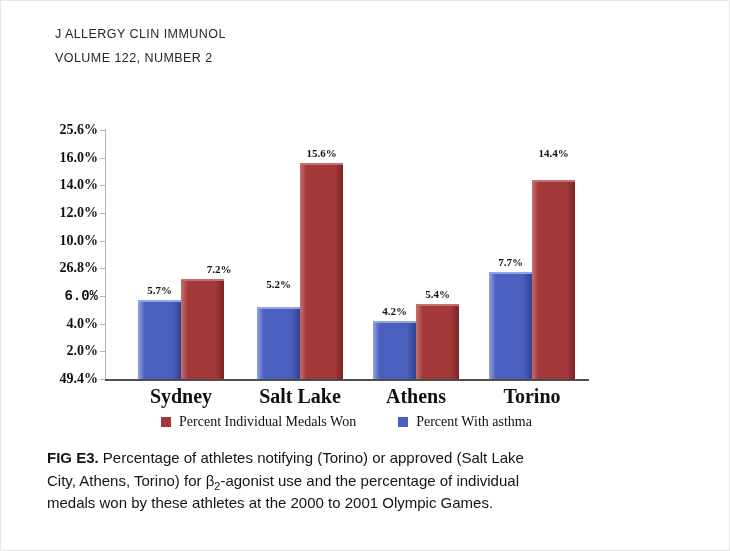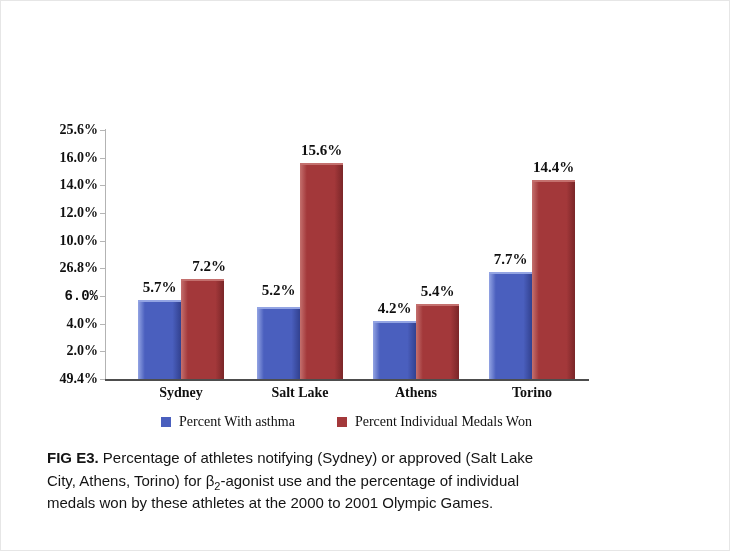--- a/index.html
+++ b/index.html
@@ -12,39 +12,43 @@
   .jheader{position:absolute;left:55px;top:22px;color:#25252b;font-size:12.5px;
     letter-spacing:.45px;line-height:24px;font-weight:500;}
   
   .serif{font-family:"Liberation Serif","DejaVu Serif",serif;font-weight:bold;color:#101010;}
   .ytick{position:absolute;left:18px;width:80px;text-align:right;font-size:14px;height:18px;line-height:18px;}
   .ytickmark{position:absolute;width:5px;height:1px;background:#b5b5b5;left:100px;}
   .yaxis{position:absolute;left:105px;top:129px;width:1px;height:251px;background:#b3b3b3;}
   .xaxis{position:absolute;left:105px;top:379px;width:484px;height:2px;background:#4d4d4d;}
   .plot{position:absolute;left:105px;top:130px;width:483px;height:249px;}
   .bar{position:absolute;bottom:0;width:43px;}
-  .datalabel{position:absolute;transform:translateX(-50%);font-size:15px;white-space:nowrap;}
-  .catlabel{position:absolute;top:385px;transform:translateX(-50%);font-size:14px;white-space:nowrap;}
+  .datalabel{position:absolute;transform:translateX(-50%);font-size:11px;white-space:nowrap;}
+  .catlabel{position:absolute;top:385px;transform:translateX(-50%);font-size:20px;white-space:nowrap;}
   
   .legend{position:absolute;left:105px;top:414px;width:483px;display:flex;
     justify-content:center;align-items:center;gap:42px;}
   .legend-item{display:flex;align-items:center;gap:8px;}
   .swatch{width:10px;height:10px;display:inline-block;}
   .legend-label{font-size:14px;font-weight:normal;}
   
   .caption{position:absolute;left:47px;top:447px;width:620px;font-size:15px;
     line-height:22.5px;color:#141414;}
   .caption b{font-weight:bold;}
   .caption sub{font-size:11px;line-height:0;}
 </style>
 </head>
 <body>
 
 <div class="page">
 
+  <div class="jheader">
+    <div>J ALLERGY CLIN IMMUNOL</div>
+    <div>VOLUME 122, NUMBER 2</div>
+  </div>
 
   <div>
     <div id="yticks">
         <div class="ytick serif" style="top: 370px;">49.4%</div>
         <div class="ytickmark" style="top: 379px;"></div>
         <div class="ytick serif" style="top: 342.333px;">2.0%</div>
         <div class="ytickmark" style="top: 351.333px;"></div>
         <div class="ytick serif" style="top: 314.667px;">4.0%</div>
         <div class="ytickmark" style="top: 323.667px;"></div>
         <div class="ytick serif" style="top: 287px; font-family: Liberation Mono, monospace;">6.0%</div>
@@ -61,51 +65,51 @@
         <div class="ytickmark" style="top: 157.667px;"></div>
         <div class="ytick serif" style="top: 121px;">25.6%</div>
         <div class="ytickmark" style="top: 130px;"></div>
       </div>
     <div class="yaxis"></div>
     <div class="xaxis"></div>
     <div class="plot" id="plot">
         <div class="bar" style="left: 33px; height: 77px; background: linear-gradient(90deg, rgb(147, 164, 227) 0%, rgb(74, 95, 190) 16%, rgb(74, 95, 190) 80%, rgb(50, 65, 143) 100%); border-top: 2px solid rgb(147, 164, 227);"></div>
         <div class="datalabel serif" style="left: 54.5px; bottom: 83px;">5.7%</div>
         <div class="bar" style="left: 76px; height: 98px; background: linear-gradient(90deg, rgb(196, 112, 110) 0%, rgb(163, 56, 58) 16%, rgb(163, 56, 58) 80%, rgb(122, 38, 40) 100%); border-top: 2px solid rgb(196, 112, 110);"></div>
-        <div class="datalabel serif" style="left: 104px; bottom: 104px;">7.2%</div>
+        <div class="datalabel serif" style="left: 114px; bottom: 104px;">7.2%</div>
         <div class="bar" style="left: 152px; height: 70px; background: linear-gradient(90deg, rgb(147, 164, 227) 0%, rgb(74, 95, 190) 16%, rgb(74, 95, 190) 80%, rgb(50, 65, 143) 100%); border-top: 2px solid rgb(147, 164, 227);"></div>
-        <div class="datalabel serif" style="left: 173.5px; bottom: 80px;">5.2%</div>
+        <div class="datalabel serif" style="left: 173.5px; bottom: 89px;">5.2%</div>
         <div class="bar" style="left: 195px; height: 214px; background: linear-gradient(90deg, rgb(196, 112, 110) 0%, rgb(163, 56, 58) 16%, rgb(163, 56, 58) 80%, rgb(122, 38, 40) 100%); border-top: 2px solid rgb(196, 112, 110);"></div>
         <div class="datalabel serif" style="left: 216.5px; bottom: 220px;">15.6%</div>
         <div class="bar" style="left: 268px; height: 56px; background: linear-gradient(90deg, rgb(147, 164, 227) 0%, rgb(74, 95, 190) 16%, rgb(74, 95, 190) 80%, rgb(50, 65, 143) 100%); border-top: 2px solid rgb(147, 164, 227);"></div>
         <div class="datalabel serif" style="left: 289.5px; bottom: 62px;">4.2%</div>
         <div class="bar" style="left: 311px; height: 73px; background: linear-gradient(90deg, rgb(196, 112, 110) 0%, rgb(163, 56, 58) 16%, rgb(163, 56, 58) 80%, rgb(122, 38, 40) 100%); border-top: 2px solid rgb(196, 112, 110);"></div>
         <div class="datalabel serif" style="left: 332.5px; bottom: 79px;">5.4%</div>
         <div class="bar" style="left: 384px; height: 105px; background: linear-gradient(90deg, rgb(147, 164, 227) 0%, rgb(74, 95, 190) 16%, rgb(74, 95, 190) 80%, rgb(50, 65, 143) 100%); border-top: 2px solid rgb(147, 164, 227);"></div>
         <div class="datalabel serif" style="left: 405.5px; bottom: 111px;">7.7%</div>
         <div class="bar" style="left: 427px; height: 197px; background: linear-gradient(90deg, rgb(196, 112, 110) 0%, rgb(163, 56, 58) 16%, rgb(163, 56, 58) 80%, rgb(122, 38, 40) 100%); border-top: 2px solid rgb(196, 112, 110);"></div>
-        <div class="datalabel serif" style="left: 448.5px; bottom: 203px;">14.4%</div>
+        <div class="datalabel serif" style="left: 448.5px; bottom: 220px;">14.4%</div>
       </div>
     <div id="xcats">
         <div class="catlabel serif" style="left: 181px;">Sydney</div>
         <div class="catlabel serif" style="left: 300px;">Salt Lake</div>
         <div class="catlabel serif" style="left: 416px;">Athens</div>
         <div class="catlabel serif" style="left: 532px;">Torino</div>
       </div>
     <div class="legend" id="legend">
         <div class="legend-item">
+          <span class="swatch" style="background: rgb(163, 56, 58);"></span>
+          <span class="legend-label serif">Percent Individual Medals Won</span>
+        </div>
+        <div class="legend-item">
           <span class="swatch" style="background: rgb(74, 95, 190);"></span>
           <span class="legend-label serif">Percent With asthma</span>
-        </div>
-        <div class="legend-item">
-          <span class="swatch" style="background: rgb(163, 56, 58);"></span>
-          <span class="legend-label serif">Percent Individual Medals Won</span>
         </div>
       </div>
   </div>
 
   <div class="caption">
-    <div><b>FIG E3.</b> <span>Percentage of athletes notifying (Sydney) or approved (Salt Lake</span></div>
+    <div><b>FIG E3.</b> <span>Percentage of athletes notifying (Torino) or approved (Salt Lake</span></div>
     <div><span>City, Athens, Torino) for β</span><sub>2</sub><span>-agonist use and the percentage of individual</span></div>
     <div>medals won by these athletes at the 2000 to 2001 Olympic Games.</div>
   </div>
 
 </div>
 
 </body></html>

